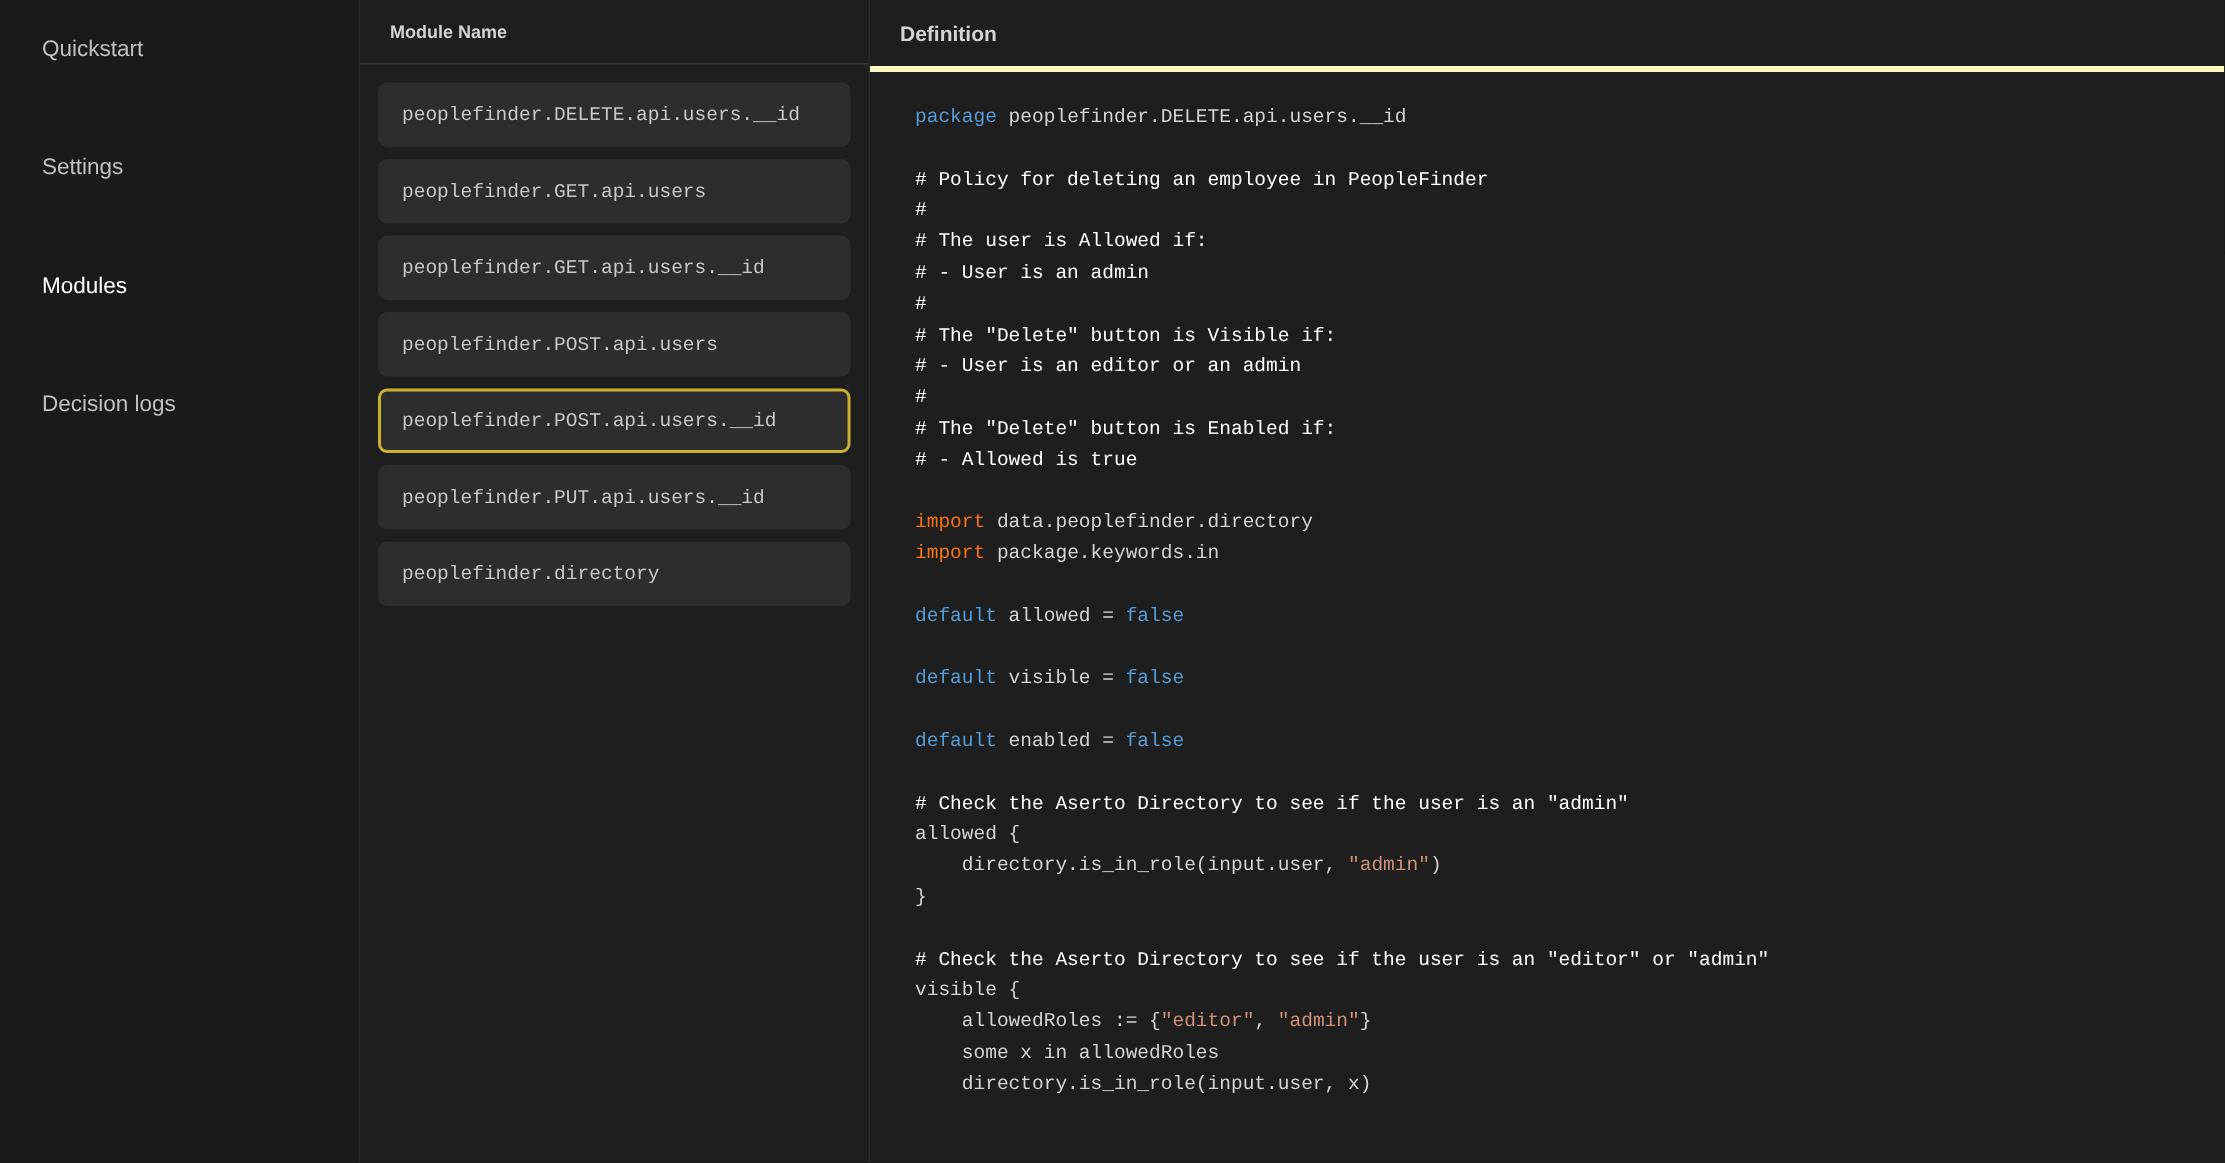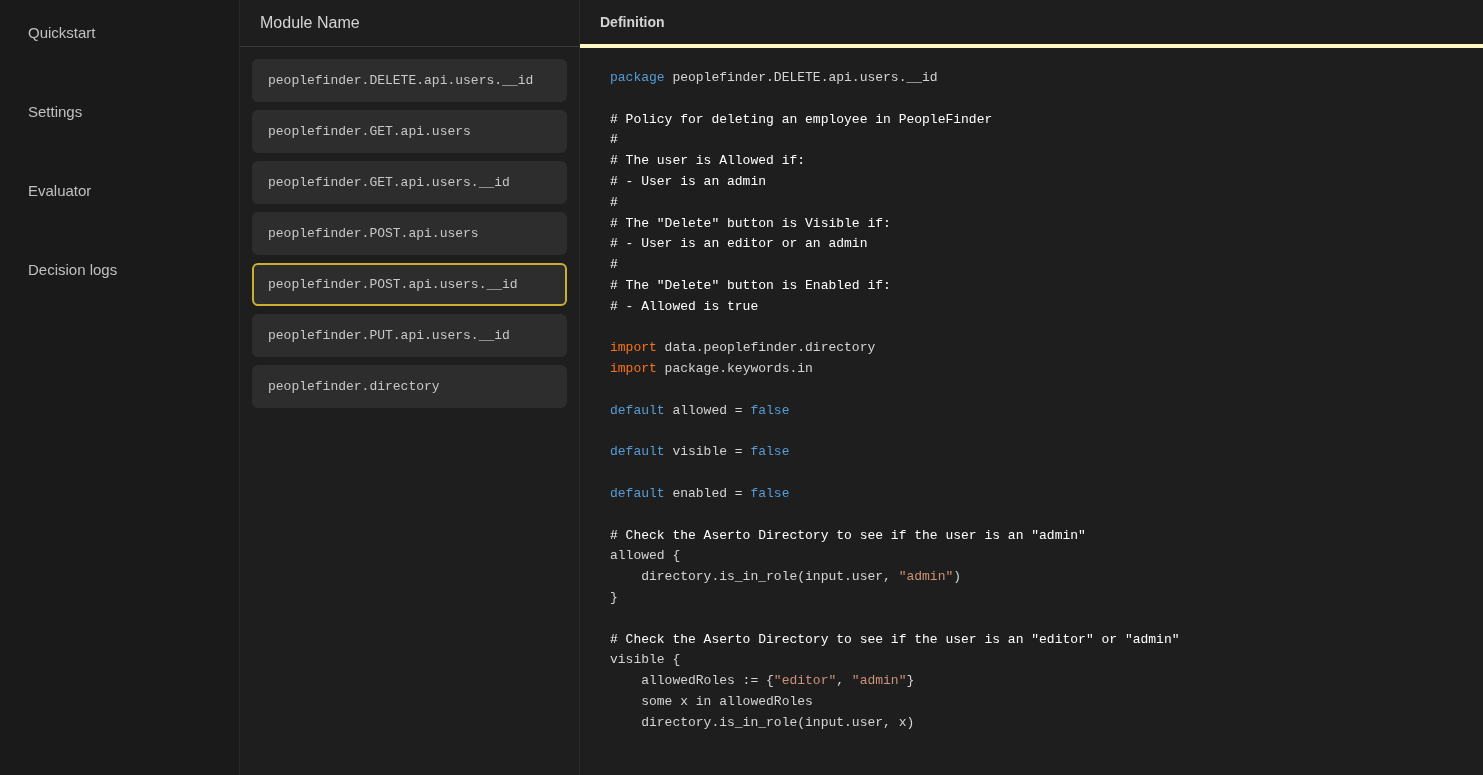--- a/index.html
+++ b/index.html
@@ -49,22 +49,22 @@
       width: 340px;
       background-color: #1e1e1e;
       display: flex;
       flex-direction: column;
       flex-shrink: 0;
       border-right: 1px solid #2a2a2a;
     }
 
     .panel-header {
       padding: 14px 20px;
-      font-size: 16px;
-      font-weight: 400;
+      font-size: 12px;
+      font-weight: 700;
       color: #d4d4d4;
       border-bottom: 1px solid #3a3a3a;
     }
 
     .module-list {
       padding: 12px;
       display: flex;
       flex-direction: column;
       gap: 8px;
       overflow-y: auto;
@@ -131,21 +131,21 @@
       flex: 1;
       overflow: hidden;
     }
   </style>
 </head>
 <body>
 
 <nav class="sidebar">
   <div class="sidebar-item">Quickstart</div>
   <div class="sidebar-item">Settings</div>
-  <div class="sidebar-item">Evaluator</div>
+  <div class="sidebar-item active">Modules</div>
   <div class="sidebar-item">Decision logs</div>
 </nav>
 
 <div class="columns-wrapper">
   <div class="module-panel">
     <div class="panel-header">Module Name</div>
     <div class="module-list">
       <div class="module-item">peoplefinder.DELETE.api.users.__id</div>
       <div class="module-item">peoplefinder.GET.api.users</div>
       <div class="module-item">peoplefinder.GET.api.users.__id</div>

